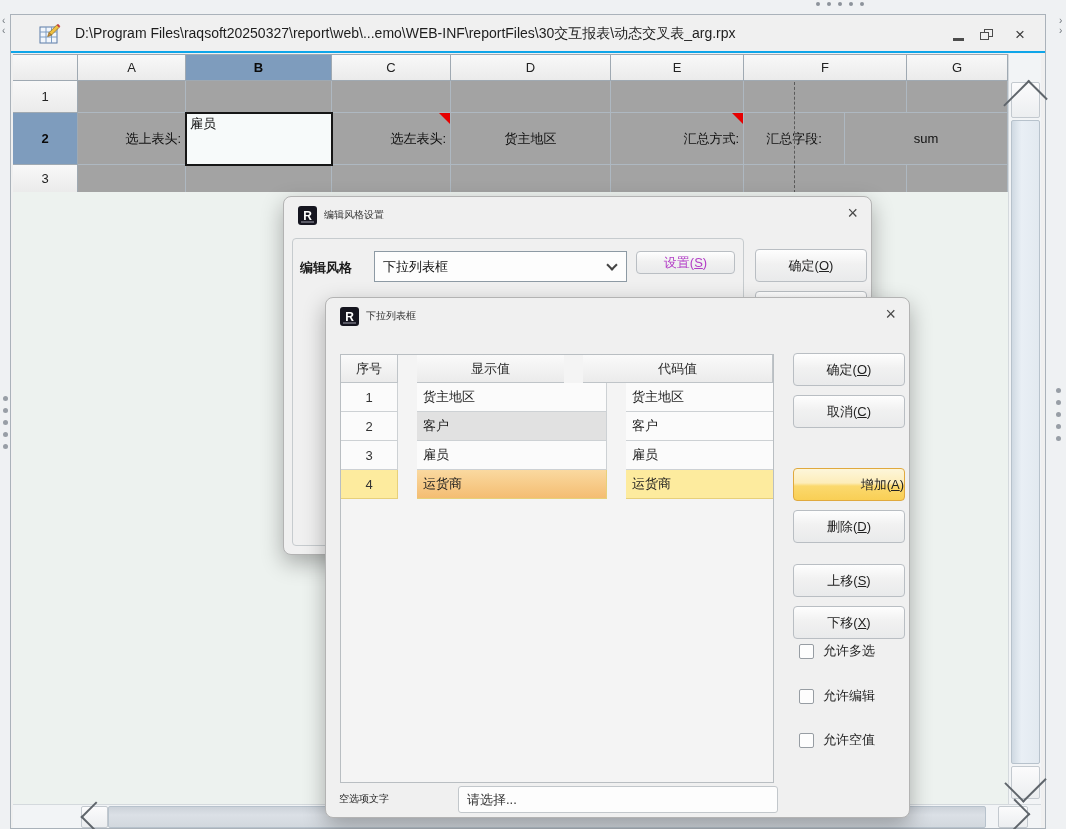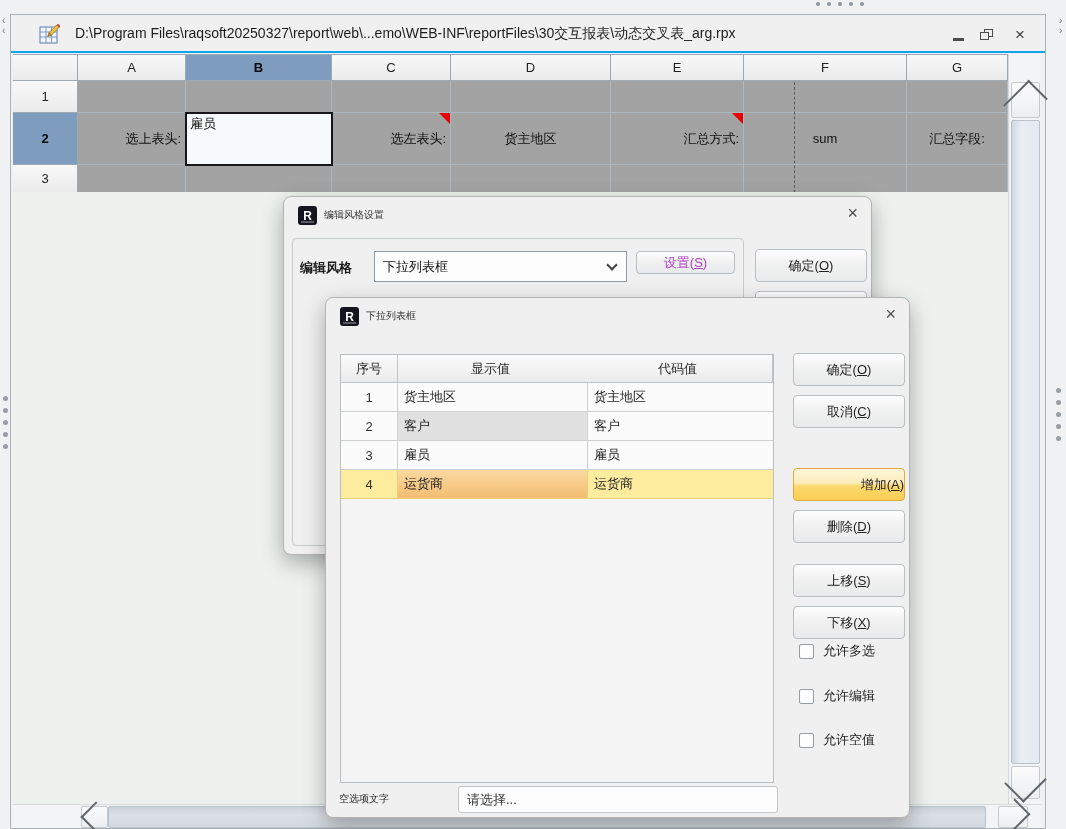--- a/index.html
+++ b/index.html
@@ -93,21 +93,21 @@
   .combo { position:absolute; left:90px; top:54px; width:253px; height:31px; background:#fdfdfd; border:1px solid #8d9aa4;
            display:flex; align-items:center; font-size:13px; color:#111; padding:0 26px 0 8px; }
   .combo .chev { position:absolute; right:10px; border-color:#444; }
   .btn-set { position:absolute; left:352px; top:54px; width:99px; height:23px; color:#b23cc6; }
   .dlg1 .btn-ok { position:absolute; left:471px; top:52px; width:112px; height:33px; }
   .dlg1 .btn-cancel { position:absolute; left:471px; top:94px; width:112px; height:33px; }
 
   
   .dlg2 { left:325px; top:297px; width:585px; height:521px; z-index:20; }
   .lbtable { position:absolute; left:14px; top:56px; width:434px; height:429px; border:1px solid #b9bec2; background:#f4f4f4; }
-  .trow { display:flex; height:29px; }
+  .trow { display:flex; height:29px;gap:19px; }
   .trow.head { height:28px; }
   .tc { border-right:1px solid #cdd1d4; border-bottom:1px solid #cdd1d4; font-size:13px; color:#1e1e1e;
         display:flex; align-items:center; padding:0 6px; background:#fbfbfb; }
   .tc.no { width:57px; justify-content:center; color:#333; }
   .tc.code { width:190px; }
   .tc.disp { flex:1; border-right:none; }
   .trow.head .tc { background:linear-gradient(180deg,#fafafa,#ebebeb); justify-content:center; color:#2b2b2b; border-color:#bfc4c8; }
   .trow.r2 .tc.code { background:#e1e1e1; }
   .trow.sel .tc { background:#fdeb9e; border-color:#e7d07a; }
   .trow.sel .tc.code { background:linear-gradient(180deg,#fad9a0,#f4bd72); }
@@ -215,22 +215,22 @@
         <div class="gc gc2 gr2 cell al-l cell-selected" style="align-items:flex-start;padding-top:2px;">雇员</div>
         <div class="gc gc3 gr2 cell al-r">
             <span>选左表头:</span>
             <span class="cellflag"></span>
           </div>
         <div class="gc gc4 gr2 cell al-c">货主地区</div>
         <div class="gc gc5 gr2 cell al-r">
             <span>汇总方式:</span>
             <span class="cellflag"></span>
           </div>
+        <div class="gc gc7 gr2 cell al-c">汇总字段:</div>
         <div class="gc gc6 gr2 cell al-c">sum</div>
-        <div class="gc gc7 gr2 cell al-c">汇总字段:</div>
       </div>
       <div class="grow">
         <div class="gc gc0 gr3 hdr">3</div>
         <div class="gc gc1 gr3 cell"></div>
         <div class="gc gc2 gr3 cell"></div>
         <div class="gc gc3 gr3 cell"></div>
         <div class="gc gc4 gr3 cell"></div>
         <div class="gc gc5 gr3 cell"></div>
         <div class="gc gc6 gr3 cell"></div>
         <div class="gc gc7 gr3 cell"></div>

